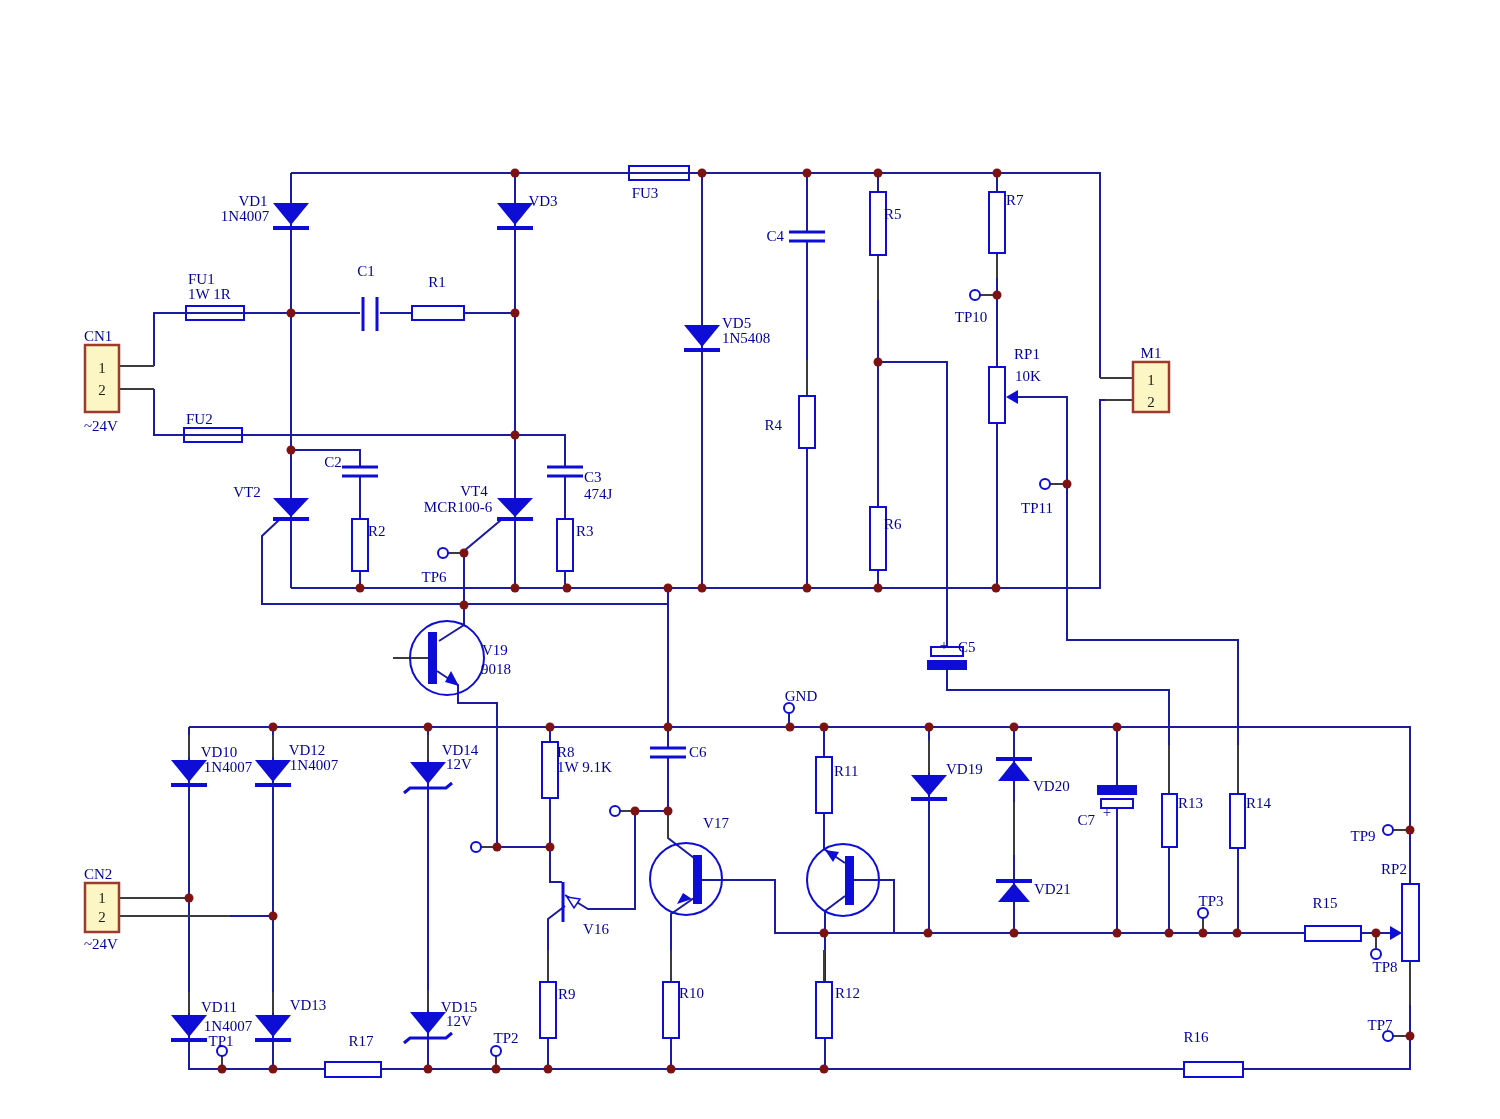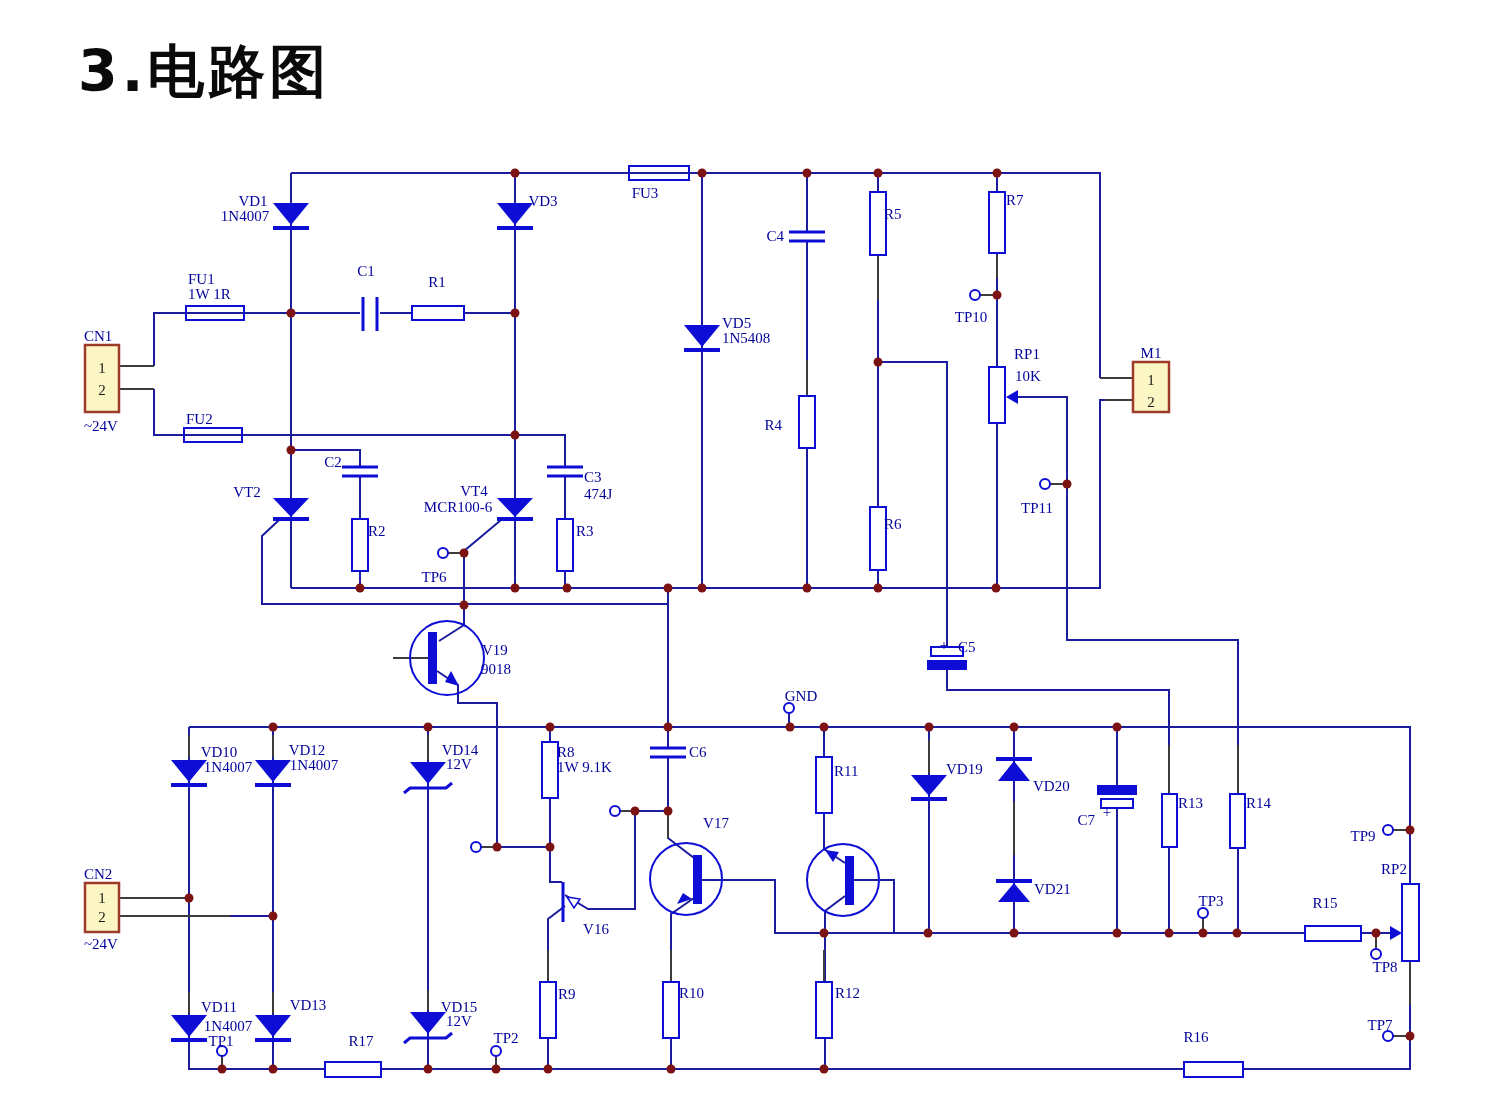--- a/index.html
+++ b/index.html
@@ -20,21 +20,20 @@
   .dot{fill:var(--junction);stroke:none;}
   .tp{fill:#ffffff;stroke:var(--comp);stroke-width:2;}
   .conn{fill:var(--connector_fill);stroke:var(--connector_border);stroke-width:2.5;}
   .lbl{font-family:"Liberation Serif","DejaVu Serif",serif;font-size:15px;fill:var(--label);}
   .pin{fill:#1a1a1a;}
 </style>
 </head>
 <body>
 
 <div id="page">
-  <h1 id="title">3.电路图</h1>
 
   <svg id="schematic" width="1500" height="1119" viewBox="0 0 1500 1119">
 
     <g class="wire">
       <path d="M291 173 H1100 V378"></path>
       <path d="M1133 400 H1100 V588 H291"></path>
       <path d="M291 173 V588"></path>
       <path d="M291 313 H360 M380 313 H515"></path>
       <path d="M154 366 V313 H291"></path>
       <path d="M154 389 V435 H565 V467 M565 476 V588"></path>

